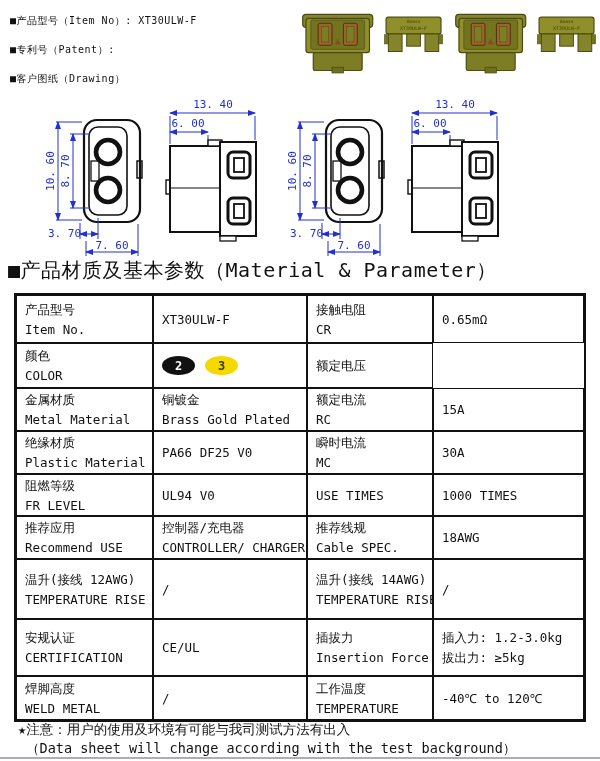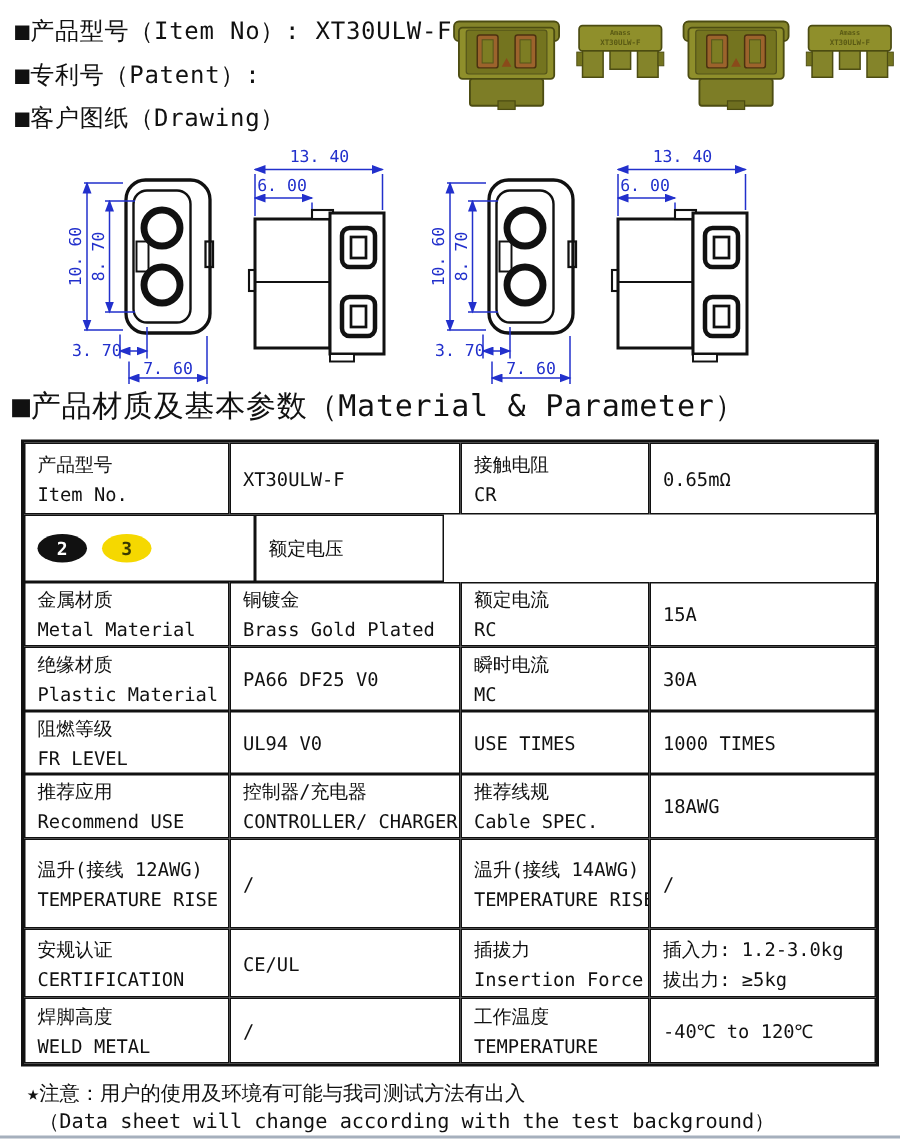--- a/index.html
+++ b/index.html
@@ -3,41 +3,41 @@
 <meta charset="utf-8">
 <style>
   html,body{margin:0;padding:0;background:#ffffff;}
   body{
     width:600px;height:761px;position:relative;overflow:hidden;
     font-family:"DejaVu Sans Mono","Liberation Mono",monospace;
     color:#111;
   }
   
   .hdr{position:absolute;left:10px;top:6px;width:300px;}
-  .hdr .hline{font-size:16px;line-height:29px;white-space:nowrap;letter-spacing:0.5px;}
+  .hdr .hline{font-size:10px;line-height:29px;white-space:nowrap;letter-spacing:0.5px;}
   .photos{position:absolute;left:297px;top:2px;width:300px;height:84px;display:flex;align-items:flex-start;gap:5px;}
   .photos svg{display:block;}
   
   .drw{position:absolute;}
   .drw svg{display:block;width:100%;height:100%;}
   #fv1{left:44px;top:93px;width:104px;height:168px;}
   #sv1{left:160px;top:96px;width:100px;height:166px;}
   #fv2{left:286px;top:93px;width:104px;height:168px;}
   #sv2{left:402px;top:96px;width:100px;height:166px;}
   
   .sect{position:absolute;left:8px;top:257px;font-size:20px;letter-spacing:0.5px;white-space:nowrap;}
   
   .tbl{position:absolute;left:14px;top:293px;width:572px;border:2px solid #111;box-sizing:border-box;}
   .tr{display:flex;}
   .td{border:1px solid #111;box-sizing:border-box;display:flex;flex-direction:column;justify-content:center;
       padding:2px 4px 2px 8px;row-gap:3px;overflow:hidden;}
   .c1{width:137px;}.c2{width:154px;}.c3{width:126px;}.c4{flex:1;}
   .ln{font-size:12.5px;line-height:17px;white-space:nowrap;}
   .r1{height:48px}.r2{height:45px}.r3{height:43px}.r4{height:43px}.r5{height:42px}
-  .r6{height:43px}.r7{height:60px}.r8{height:46px}.r9{height:44px}
+  .r6{height:43px}.r7{height:60px}.r8{height:57px}.r9{height:44px}
   .swrow{display:flex;align-items:center;gap:10px;}
   .sw{width:33px;height:19px;border-radius:50%;display:flex;align-items:center;justify-content:center;
       font-size:12px;font-weight:bold;}
   .sw-black{background:#111111;color:#ffffff;}
   .sw-yellow{background:#f5d800;color:#3a3a00;}
   
   .notes{position:absolute;left:18px;top:720px;width:570px;}
   .note-l{font-size:13.5px;line-height:19px;white-space:nowrap;}
   .bottom-rule{position:absolute;left:0;top:757px;width:600px;height:2px;background:#a6b0bd;}
   
@@ -188,20 +188,24 @@
     <div class="td c3">
       <div class="ln">接触电阻</div>
       <div class="ln">CR</div>
     </div>
     <div class="td c4">
       <div class="ln">0.65mΩ</div>
     </div>
   </div>
 
   <div class="tr r2">
+    <div class="td c1">
+      <div class="ln">颜色</div>
+      <div class="ln">COLOR</div>
+    </div>
     <div class="td c2">
       <div class="swrow">
         <div class="sw sw-black">2</div>
         <div class="sw sw-yellow">3</div>
       </div>
     </div>
     <div class="td c3">
       <div class="ln">额定电压</div>
     </div>
   </div>

